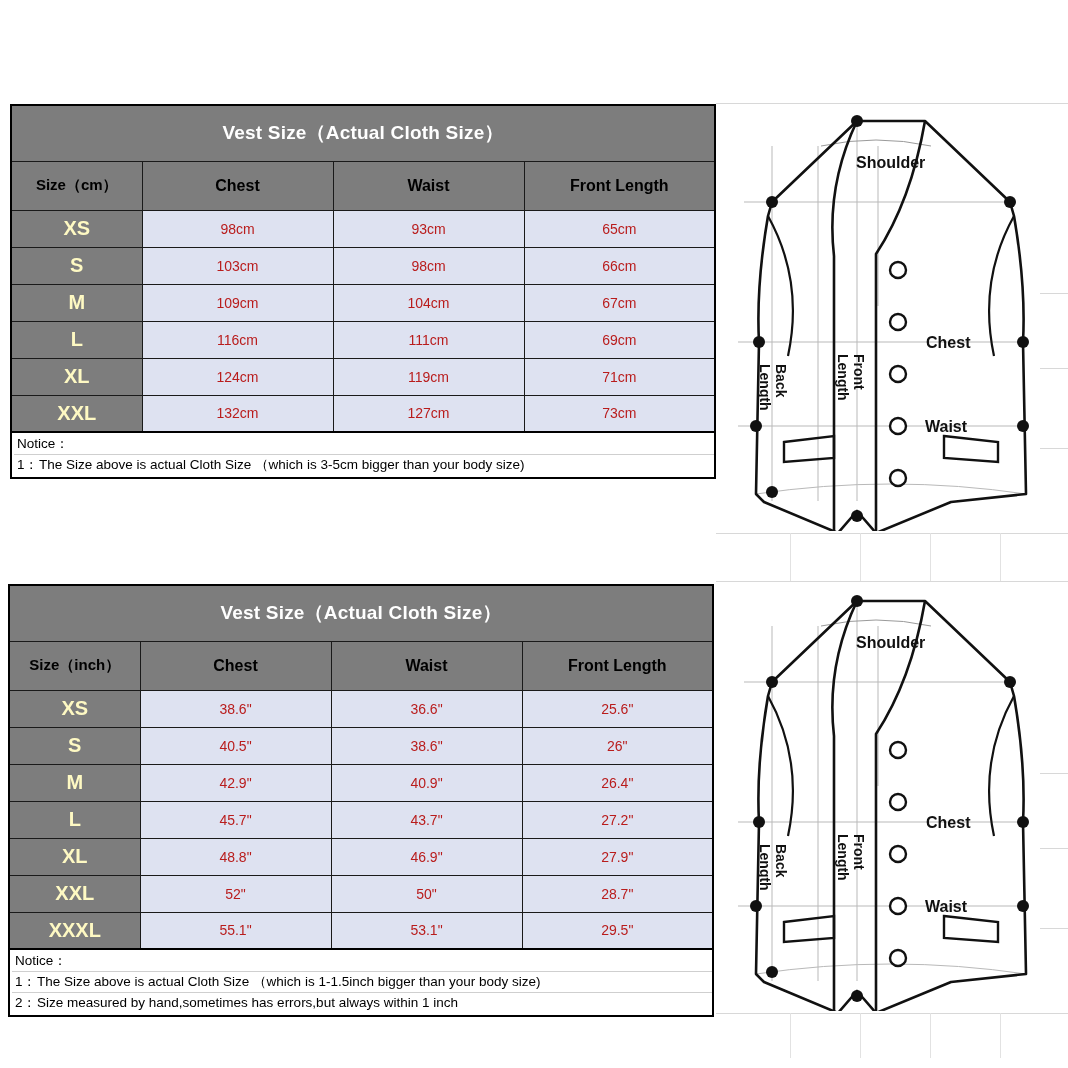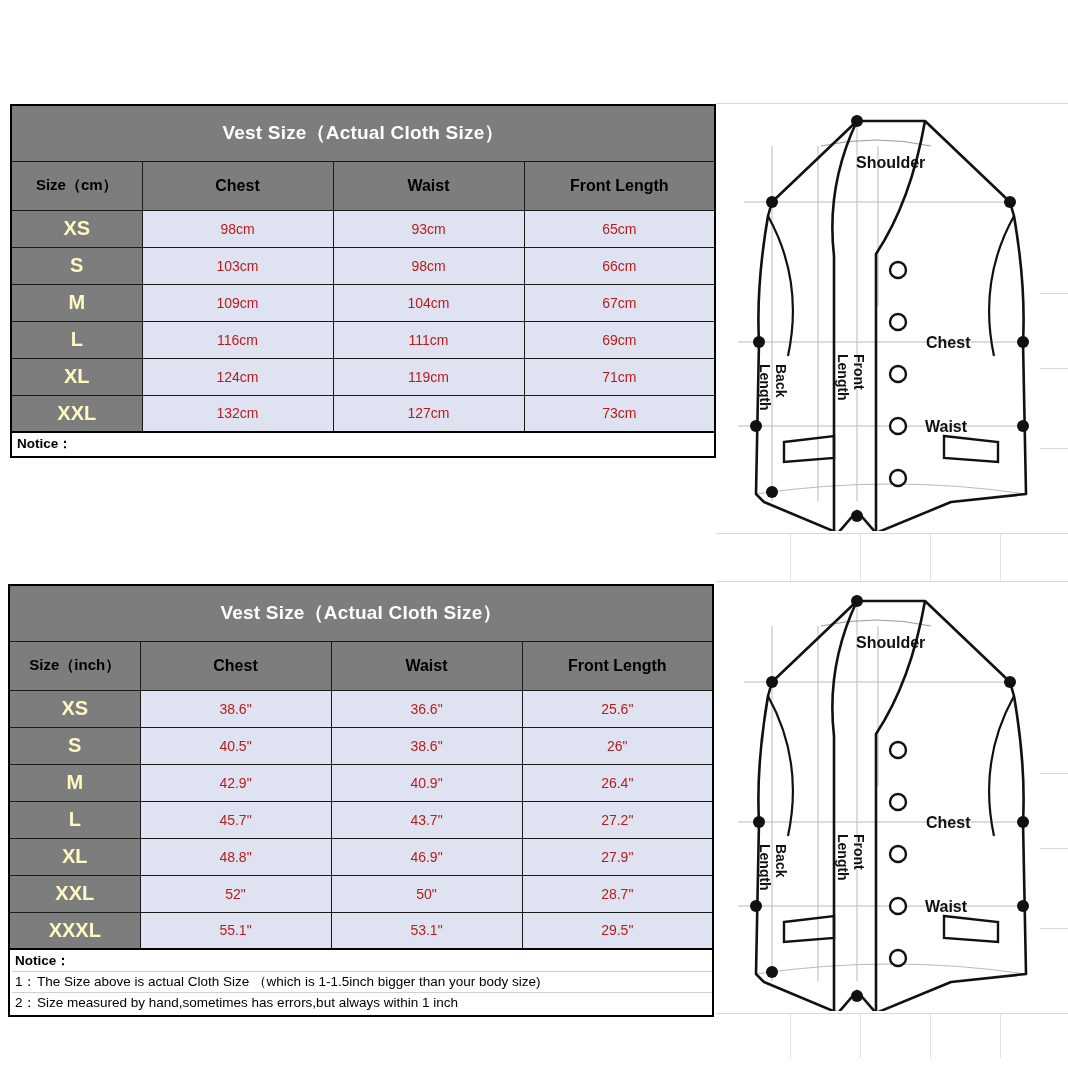--- a/index.html
+++ b/index.html
@@ -83,21 +83,21 @@
   }
   .notice-line {
     font-size: 13.5px;
     color: #000000;
     line-height: 20px;
     white-space: nowrap;
     border-bottom: 1px solid #cfcfcf;
     padding-left: 3px;
   }
   .notice-line:last-child { border-bottom: none; }
-  .notice-line.head { font-weight: bold; }
+  .notice-line.head { font-weight: normal; }
   .nm { display: inline-block; min-width: 22px; }
 
   
   .vest { position: absolute; z-index: 2; }
   .vest svg { display: block; }
   .vlabel {
     font-family: "Liberation Sans", sans-serif;
     font-weight: bold;
     fill: #111111;
   }
@@ -180,20 +180,21 @@
           <td class="size-cell">XXL</td>
           <td class="val-cell">132cm</td>
           <td class="val-cell">127cm</td>
           <td class="val-cell">73cm</td>
         </tr>
       </tbody>
     </table>
 
     <div class="notice">
       <div class="notice-line head">Notice：</div>
+      <div class="notice-line"><span class="nm">1：</span><span>The Size above is actual Cloth Size （which is 3-5cm bigger than your body size)</span></div>
     </div>
   </div>
 
   <div class="vest" style="left:726px; top:78px;">
     <svg width="330" height="425" viewBox="0 0 330 425">
       <g stroke="#b9b9b9" stroke-width="1" fill="none">
         <line x1="18" y1="96" x2="290" y2="96"></line>
         <line x1="12" y1="236" x2="300" y2="236"></line>
         <line x1="12" y1="320" x2="300" y2="320"></line>
         <line x1="46" y1="40" x2="46" y2="395"></line>

